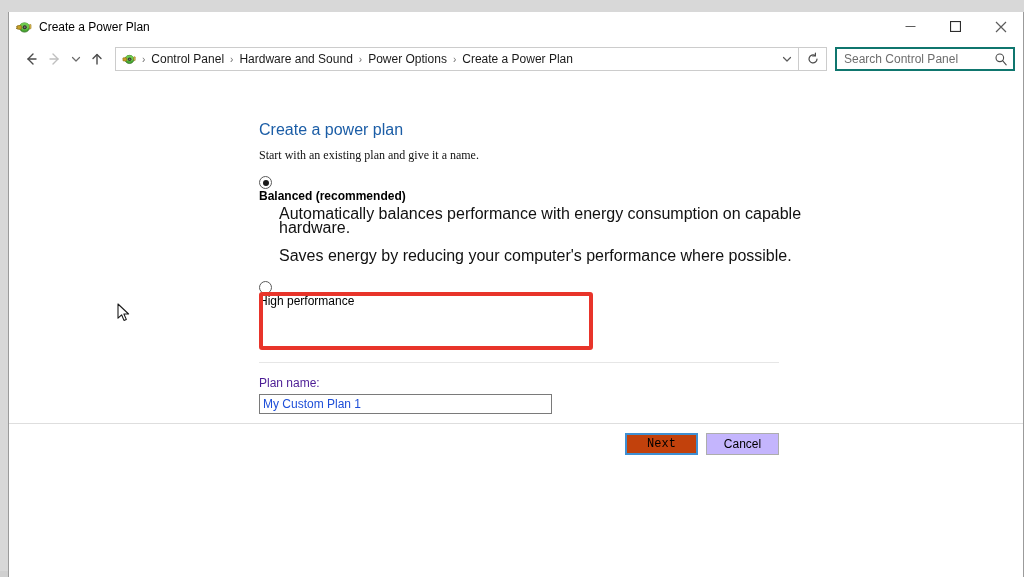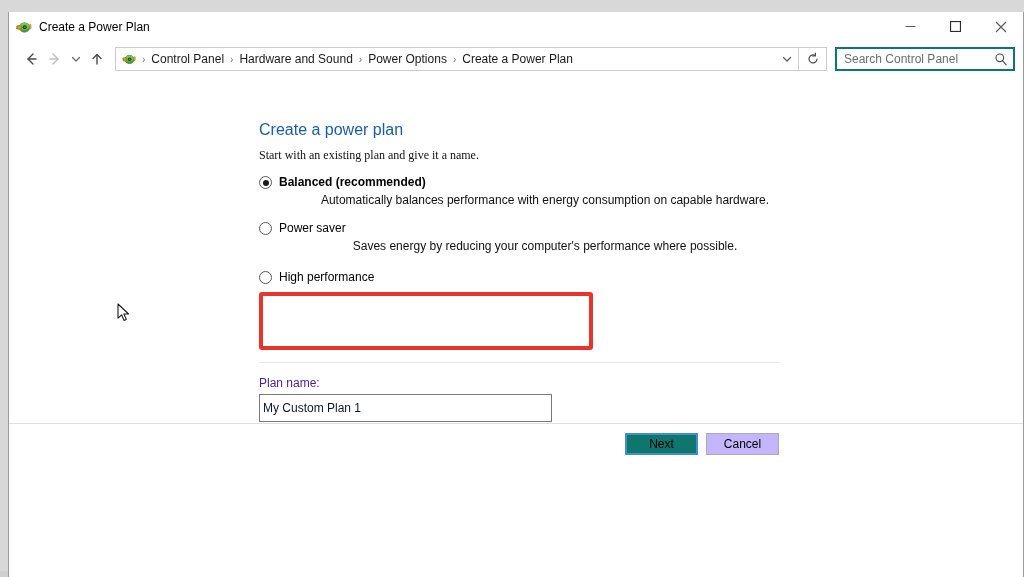--- a/index.html
+++ b/index.html
@@ -232,20 +232,21 @@
   }
 
   .plan-option {
     position: relative;
     margin-bottom: 10px;
     padding-left: 8px;
   }
   .plan-head {
     display: flex;
     align-items: flex-start;
+    flex-direction: column;
   }
   .radio {
     width: 13px;
     height: 13px;
     border-radius: 50%;
     border: 1px solid #5a5a5a;
     background: #ffffff;
     box-sizing: border-box;
     margin-right: 7px;
     margin-top: 1px;
@@ -263,26 +264,25 @@
     border-radius: 50%;
     background: #1a1a1a;
   }
   .plan-label {
     font-size: 12px;
     color: #000000;
     line-height: 14px;
   }
   .plan-label.bold { font-weight: bold; }
   .plan-desc {
-    font-size: 12px;
+    font-size: 16px;
     color: #111111;
     margin-left: 20px;
     margin-top: 4px;
     line-height: 14px;
-    text-align: center;
   }
 
   
   #highlight-box {
     position: absolute;
     left: 250px;
     top: 216px;
     width: 334px;
     height: 58px;
     border: 4px solid #e8342a;
@@ -306,27 +306,27 @@
     top: 300px;
     width: 300px;
   }
   #planname-label {
     font-size: 12px;
     color: #4c1d95;
     margin-bottom: 4px;
   }
   #planname-input {
     width: 293px;
-    height: 28px;
+    height: 20px;
     border: 1px solid #7a7a7a;
     background: #ffffff;
     box-sizing: border-box;
     font-family: "Liberation Sans", sans-serif;
     font-size: 12px;
-    color: #0f172a;
+    color: #1d4ed8;
     padding: 0 3px;
     outline: none;
   }
 
   
   #footer-divider {
     position: absolute;
     left: 0;
     top: 347px;
     width: 100%;
@@ -356,21 +356,22 @@
     color: #000000;
     display: flex;
     align-items: center;
     justify-content: center;
     cursor: default;
     padding: 0 10px;
   }
   .btn + .btn { margin-left: 8px; }
   .btn.default {
     border: 2px solid #3f8fd2;
-    background: #0f766e;
+    background: #c2410c;
+    font-family: Liberation Mono, monospace;
   }
 
   
   #cursor {
     position: absolute;
     left: 108px;
     top: 227px;
     width: 14px;
     height: 20px;
     pointer-events: none;
@@ -498,24 +499,20 @@
 
       <div class="plan-option">
         <div class="plan-head">
           <span class="radio checked"></span>
           <span class="plan-label bold">Balanced (recommended)</span>
         </div>
         <div class="plan-desc">Automatically balances performance with energy consumption on capable hardware.</div>
       </div>
 
       <div class="plan-option" style="margin-top:14px;">
-        <div class="plan-head">
-          <span class="radio"></span>
-          <span class="plan-label">Power saver</span>
-        </div>
         <div class="plan-desc">Saves energy by reducing your computer's performance where possible.</div>
       </div>
 
       <div class="plan-option" style="margin-top:17px;">
         <div class="plan-head">
           <span class="radio"></span>
           <span class="plan-label">High performance</span>
         </div>
       </div>
     </div>

